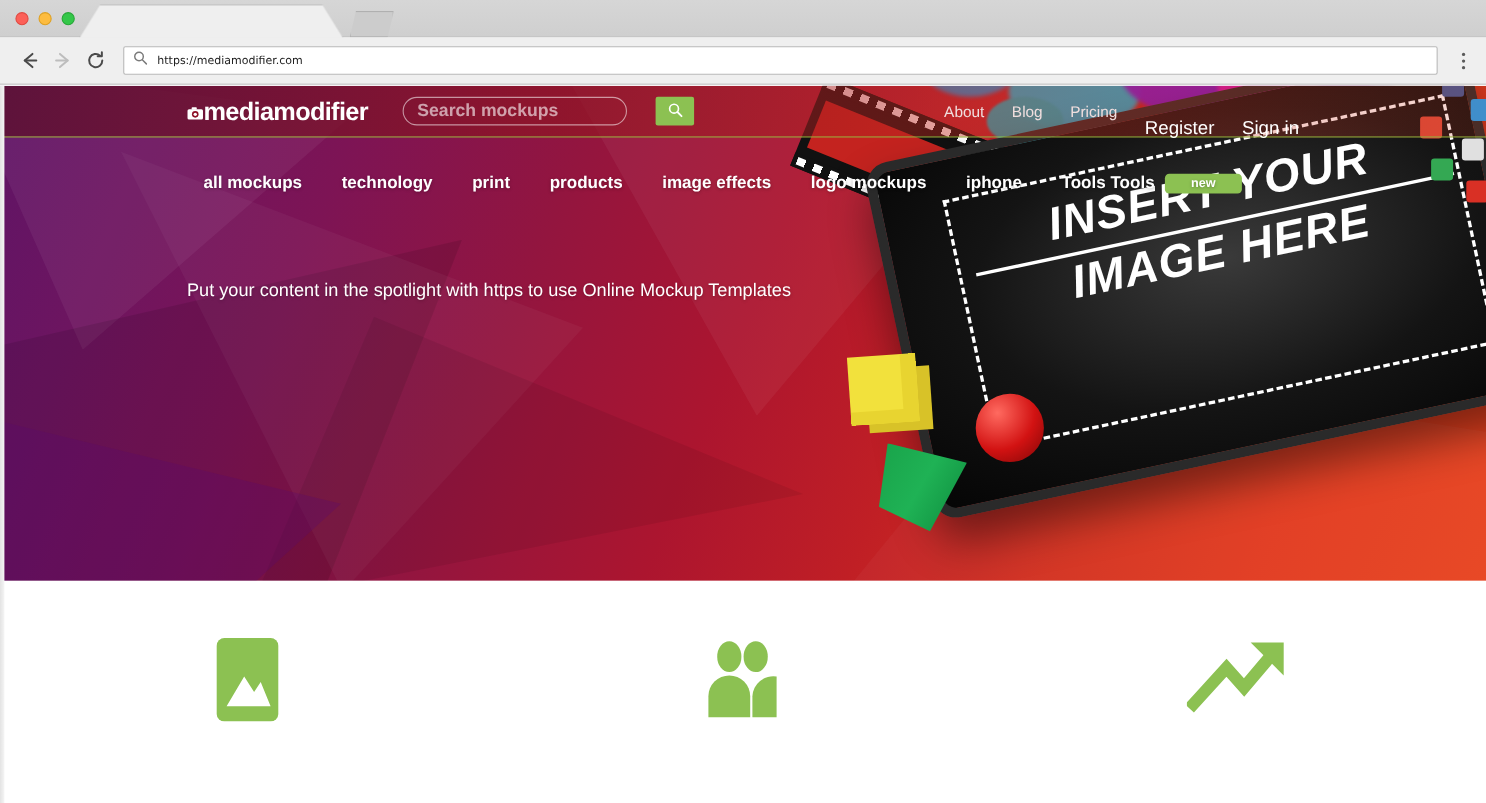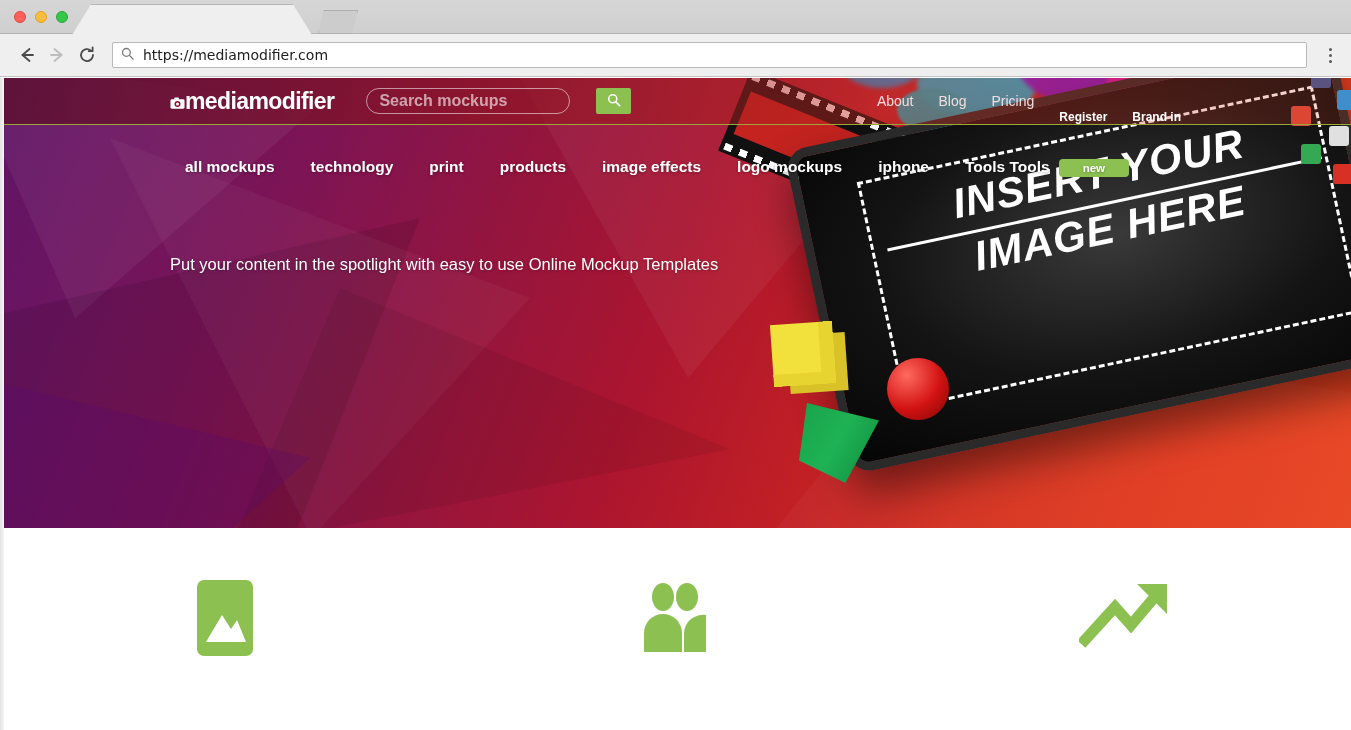--- a/index.html
+++ b/index.html
@@ -47,21 +47,21 @@
     position: relative;
   }
   .navbtn { width:30px; height:30px; display:flex; align-items:center; justify-content:center; }
   .navbtn svg { display:block; }
   .omnibox {
     flex:1; height:26px; margin-left:10px; margin-right:14px;
     background:#fff; border:1px solid #b9b9b9; border-radius:2px;
     display:flex; align-items:center; padding:0 8px; gap:9px;
   }
   .omnibox .url {
-    font-size:14px; color:#202020; font-family:"DejaVu Sans", sans-serif;
+    font-size:10px; color:#202020; font-family:"DejaVu Sans", sans-serif;
     white-space:nowrap; overflow:hidden;
   }
   .kebab { width:18px; display:flex; flex-direction:column; align-items:center; gap:3px; }
   .kebab i { width:3px; height:3px; background:#5a5a5a; border-radius:50%; display:block; }
 
   
   .viewport {
     position:absolute; top:78px; left:0; width:1351px; height:652px;
     overflow:hidden; background:#fff;
   }
@@ -202,21 +202,21 @@
     color:#fff; font-size:16px; font-weight:bold; padding:0 12px; outline:none;
     font-family:Liberation Sans, sans-serif;
   }
   .hdr-search::placeholder { color:rgba(255,255,255,0.6); opacity:1; }
   .hdr-btn {
     margin-left:10px; width:35px; height:26px; background:#8cc152;
     border:none; border-radius:2px; display:flex; align-items:center; justify-content:center; cursor:pointer;
   }
   .hdr-right { margin-left:auto; margin-right:170px; display:flex; align-items:center; gap:25px; }
   .hdr-link { color:#f0dede; font-size:14px; text-decoration:none; }
-  .hdr-link.strong { color:#fff; font-weight:bold; font-size:12px;margin-top:31px; }
+  .hdr-link.strong { color:#fff; font-weight:normal; font-size:17px;margin-top:31px; }
 
   
   .mainnav {
     position:absolute; left:0; top:48px; width:1351px; height:50px; z-index:29;
     display:flex; align-items:flex-end; padding-left:185px; gap:36px;
   }
   .navitem {
     color:#fff; font-size:15.5px; font-weight:bold; text-decoration:none;
     white-space:nowrap; text-shadow: 0 1px 3px rgba(0,0,0,.3);
   }
@@ -331,21 +331,21 @@
           <span class="sico" style="left:20px; top:38px; background:#dd4b39;"></span>
           <span class="sico" style="left:58px; top:58px; background:#e0e0e0;"></span>
           <span class="sico" style="left:30px; top:76px; background:#34a853;"></span>
           <span class="sico" style="left:62px; top:96px; background:#d93025;"></span>
         </div>
       </div>
 
       <div class="hero-text">
         <h1 class="headline">
         </h1>
-        <p class="subhead">Put your content in the spotlight with easy to use Online Mockup Templates</p>
+        <p class="subhead">Put your content in the spotlight with https to use Online Mockup Templates</p>
       </div>
 
       <header class="site-header">
         <div class="logo">
           <span class="cam">
             <svg width="15" height="15" viewBox="0 0 16 16" style="vertical-align:-2px">
               <rect x="0.5" y="3.5" width="15" height="10" rx="1.5" fill="#fff"></rect>
               <rect x="4.5" y="1.5" width="5" height="2.5" rx="0.8" fill="#fff"></rect>
               <circle cx="8" cy="8.5" r="3.2" fill="#8e1228"></circle>
               <circle cx="8" cy="8.5" r="1.6" fill="#fff"></circle>
@@ -360,21 +360,21 @@
                 <circle cx="6.6" cy="6.6" r="4.6" fill="none" stroke="#fff" stroke-width="1.7"></circle>
                 <path d="M10.1 10.1 L14.4 14.4" stroke="#fff" stroke-width="1.9" stroke-linecap="round"></path>
               </svg>
           </span>
         </button>
         <nav class="hdr-right">
           <a class="hdr-link" href="#">About</a>
           <a class="hdr-link" href="#">Blog</a>
           <a class="hdr-link" href="#">Pricing</a>
           <a class="hdr-link strong" href="#">Register</a>
-          <a class="hdr-link strong" href="#">Brand in</a>
+          <a class="hdr-link strong" href="#">Sign in</a>
         </nav>
       </header>
 
       <nav class="mainnav">
         <a class="navitem" href="#">all mockups</a>
         <a class="navitem" href="#">technology</a>
         <a class="navitem" href="#">print</a>
         <a class="navitem" href="#">products</a>
         <a class="navitem" href="#">image effects</a>
         <a class="navitem" href="#">logo mockups</a>

